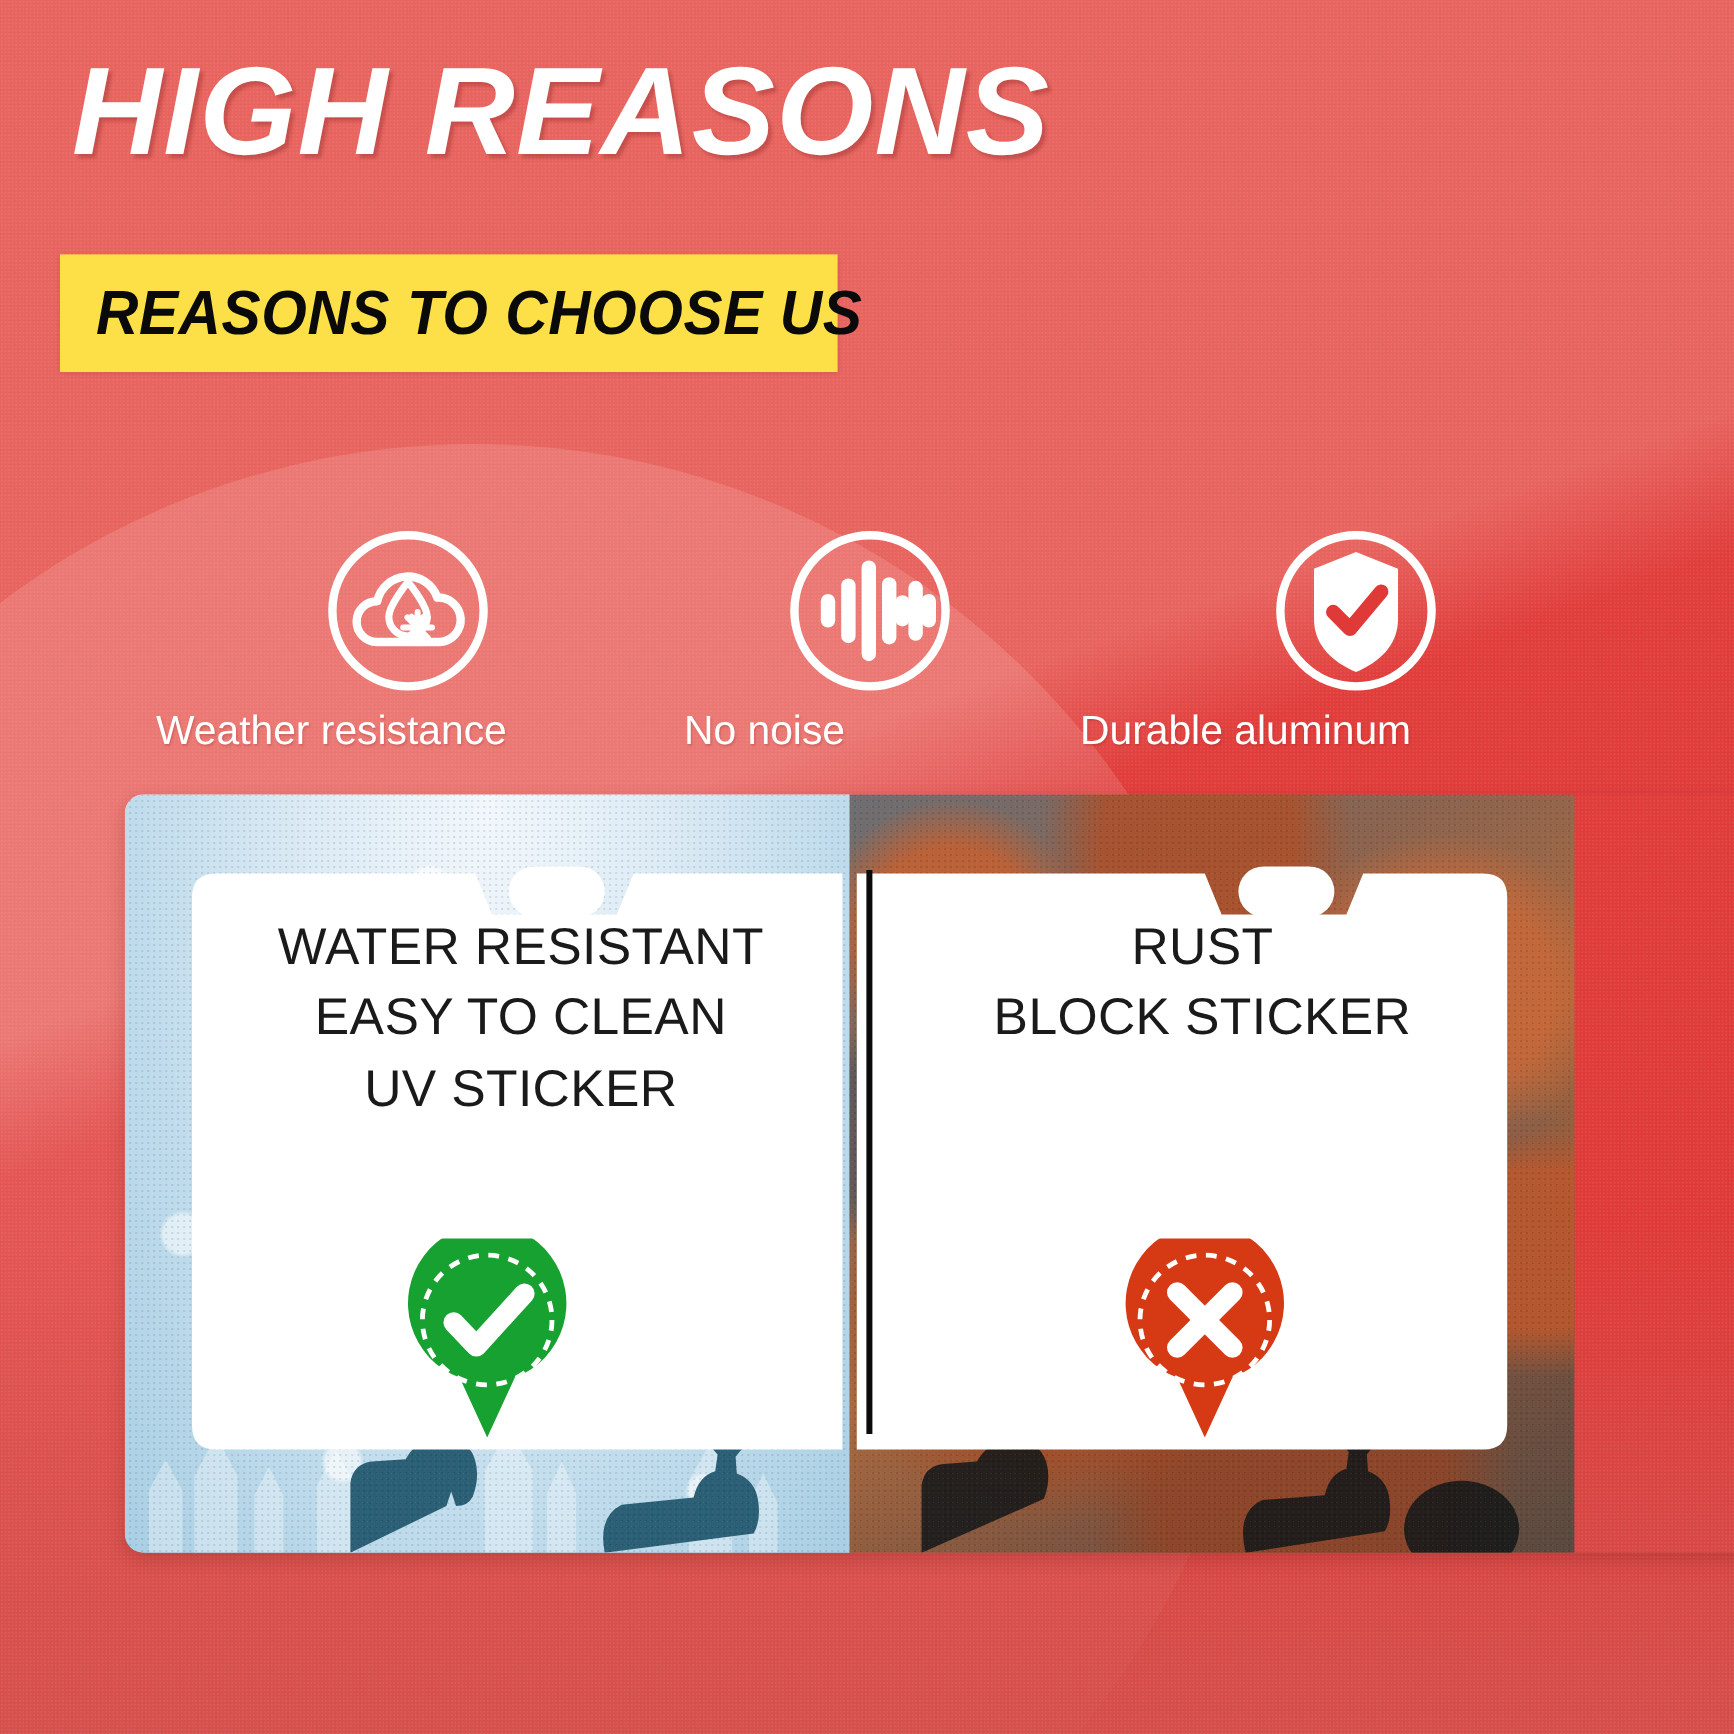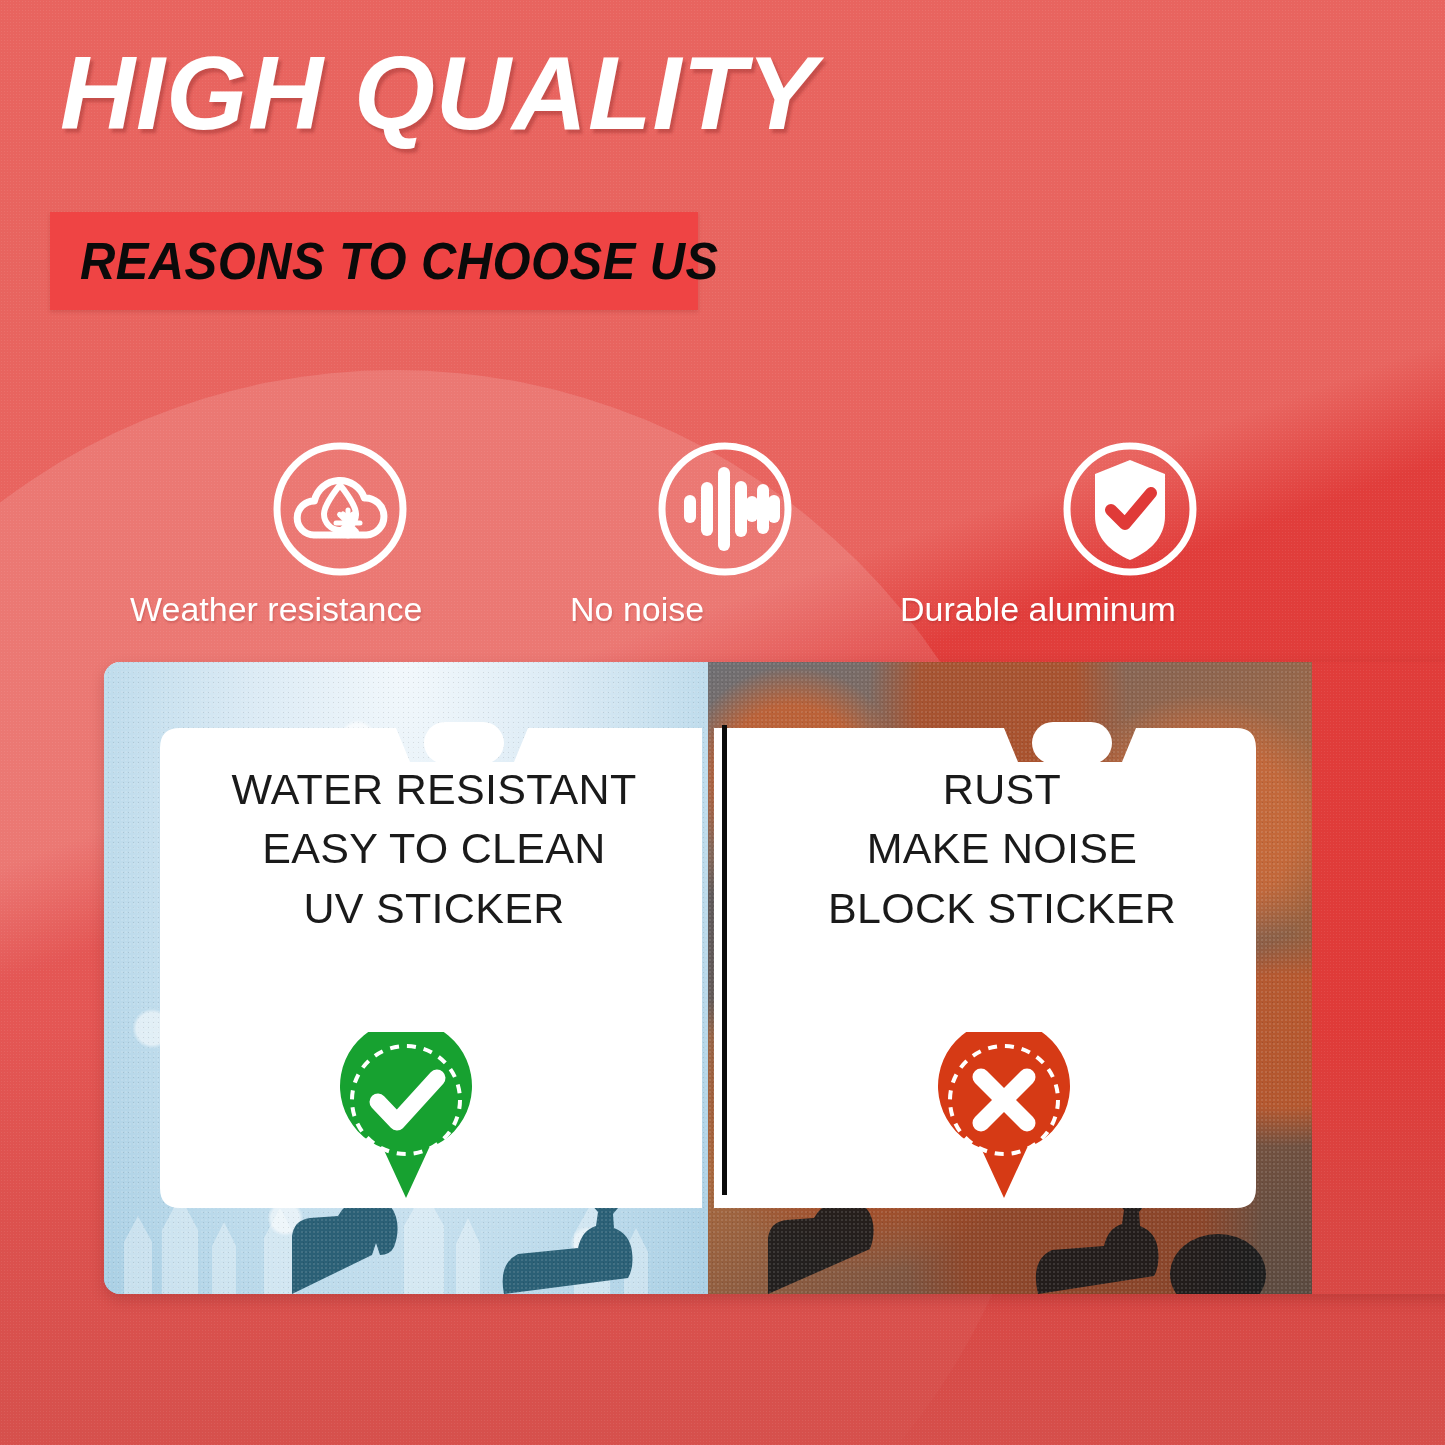--- a/index.html
+++ b/index.html
@@ -36,21 +36,21 @@
 
   
   .headline{
     position:absolute;left:60px;top:40px;
     font-size:104px;line-height:1.02;font-weight:bold;font-style:italic;
     color:#FFFFFF;letter-spacing:1px;white-space:nowrap;
     text-shadow:3px 4px 3px rgba(120,25,25,.30);
   }
   .subbanner{
     position:absolute;left:50px;top:212px;width:648px;height:98px;
-    background:#ef4444;display:flex;align-items:center;
+    background:#fde047;display:flex;align-items:center;
     box-shadow:0 2px 4px rgba(120,25,25,.18);
   }
   .subbanner span{
     font-size:52px;font-weight:bold;font-style:italic;color:#0A0A0A;
     letter-spacing:.5px;white-space:nowrap;margin-left:30px;
     transform:scaleX(.94);transform-origin:left center;
   }
 
   
   .features{position:absolute;left:0;top:438px;width:1445px;height:210px;}
@@ -131,21 +131,21 @@
 <body>
 
 <div class="stage">
 
   <div class="bg-base"></div>
   <div class="bg-deepred"></div>
   <div class="bg-bigcircle"></div>
   <div class="bg-lowred"></div>
   <div class="bg-noise"></div>
 
-  <div class="headline">HIGH QUALITY</div>
+  <div class="headline">HIGH REASONS</div>
 
   <div class="subbanner">
     <span>REASONS TO CHOOSE US</span>
   </div>
 
   <div class="features">
 
     <div class="feature" id="feat0">
       <div class="ico">
         <svg width="142" height="142" viewBox="0 0 142 142">
@@ -266,21 +266,20 @@
     <div class="divider"></div>
 
     <div class="col" id="colL">
       <div class="line">WATER RESISTANT</div>
       <div class="line">EASY TO CLEAN</div>
       <div class="line">UV STICKER</div>
     </div>
 
     <div class="col" id="colR">
       <div class="line">RUST</div>
-      <div class="line">MAKE NOISE</div>
       <div class="line">BLOCK STICKER</div>
     </div>
   </div>
 
   <div class="pin" id="pinL">
     <svg width="146" height="166" viewBox="0 0 146 166">
       <path d="M73 166 L50 116 a66 66 0 1 1 46 0 Z" fill="#17A130"></path>
       <circle cx="73" cy="68" r="54" fill="none" stroke="#FFFFFF" stroke-width="4" stroke-dasharray="9 8"></circle>
       <path d="M45 70 L64 90 L104 46" fill="none" stroke="#FFFFFF" stroke-width="17" stroke-linecap="round" stroke-linejoin="round"></path>
     </svg>

